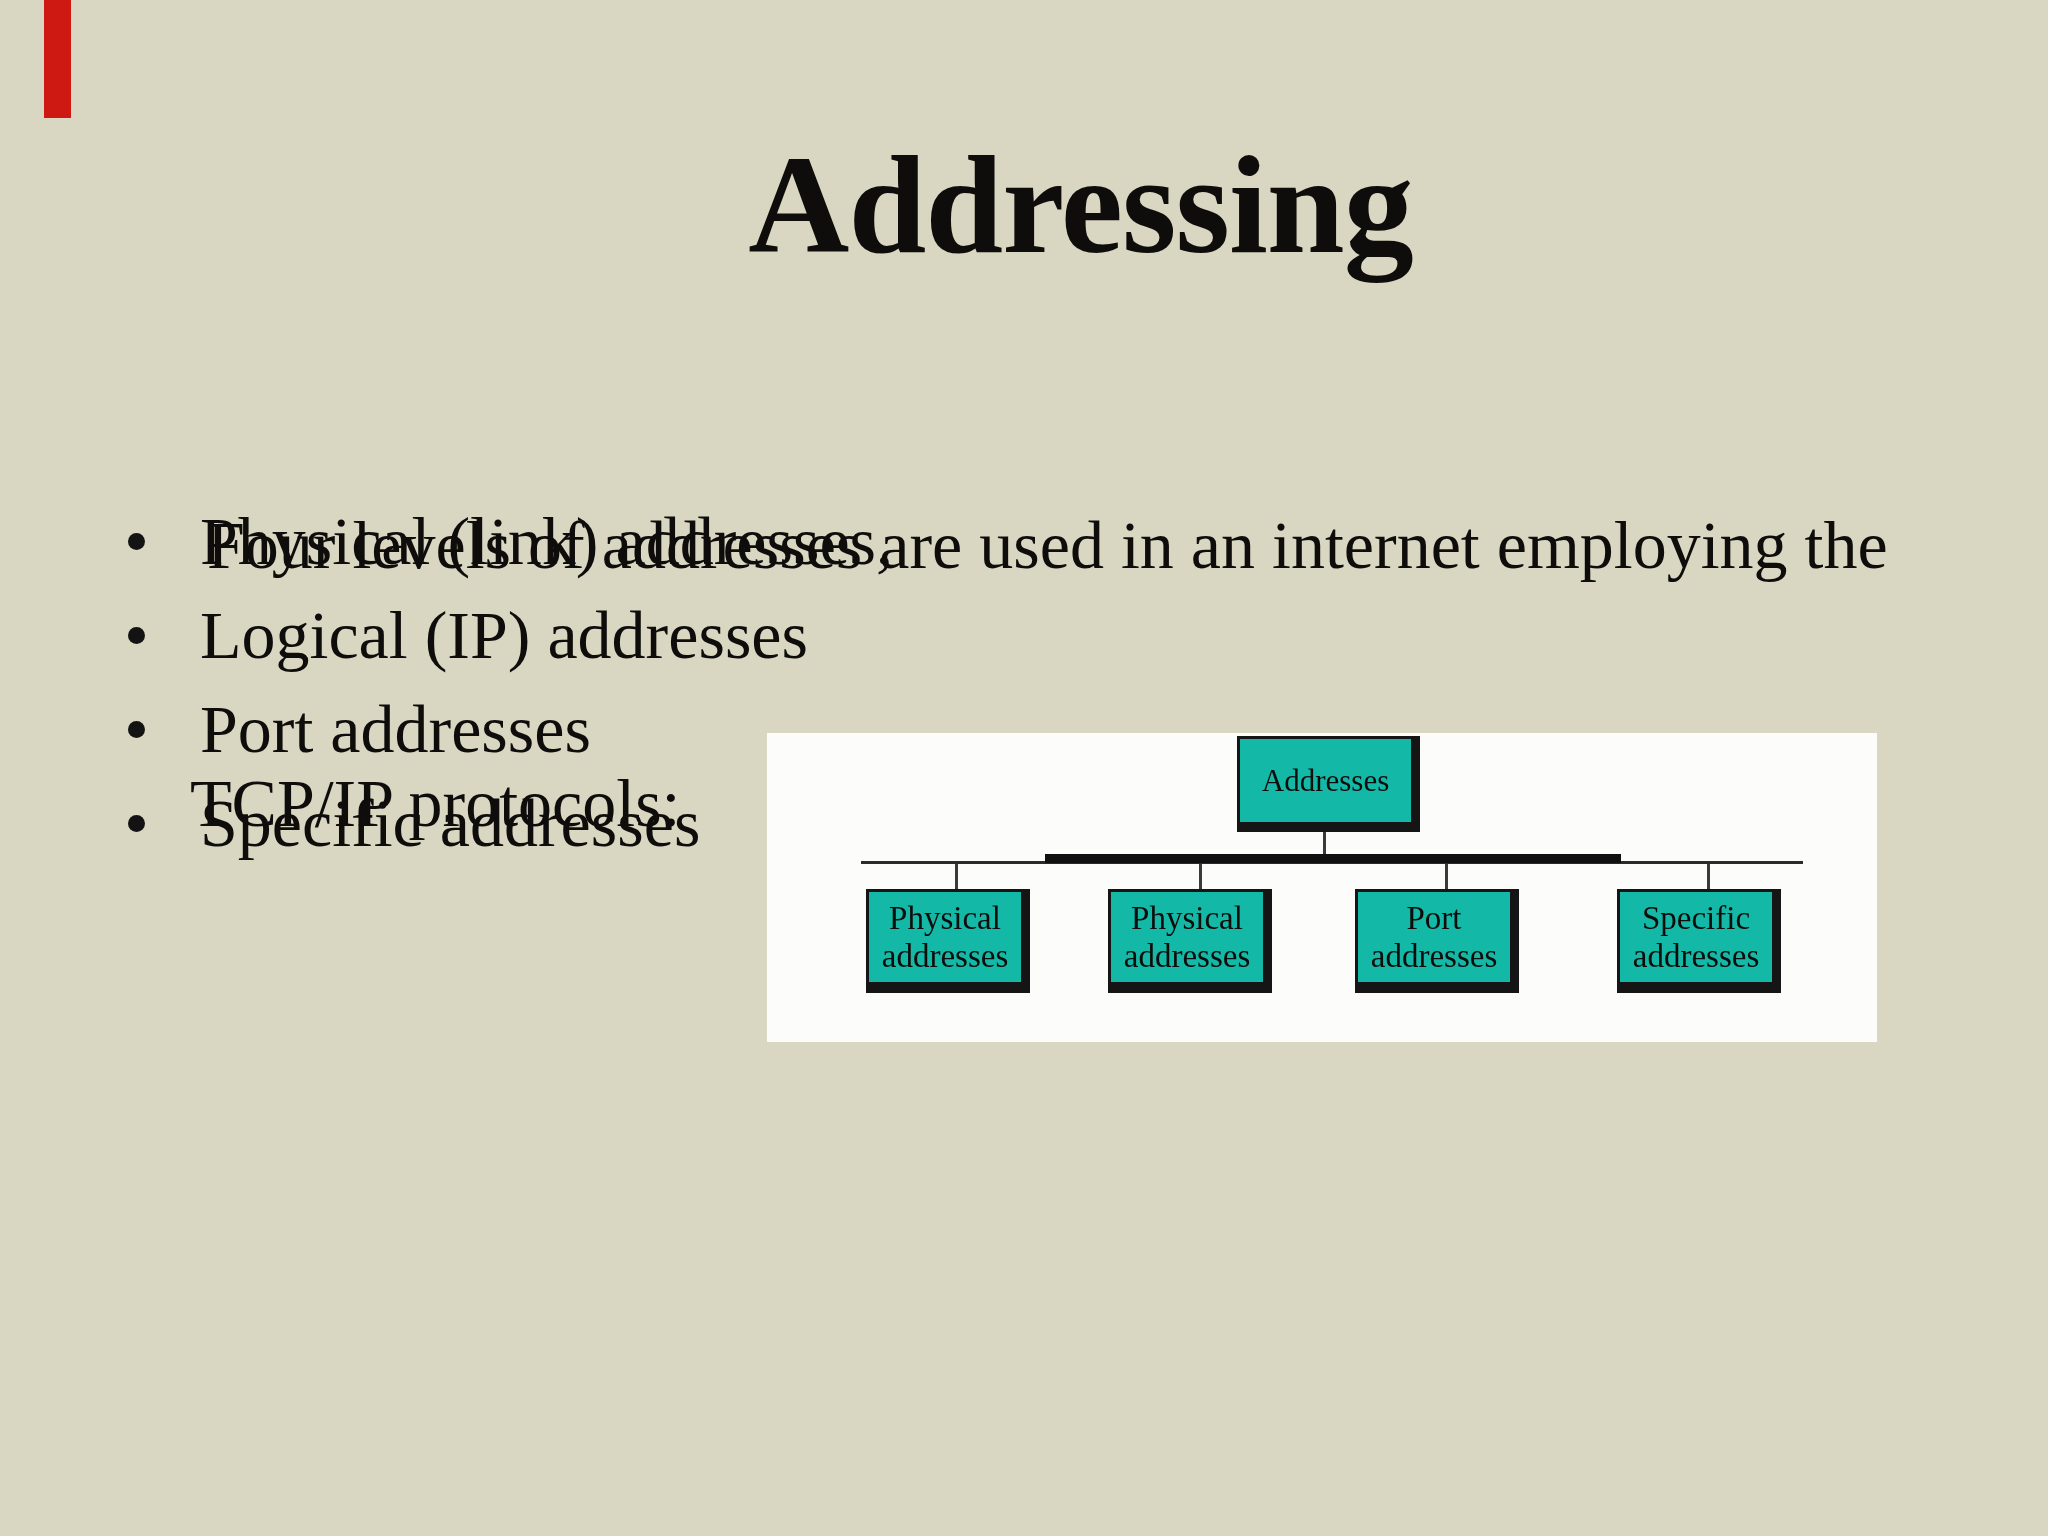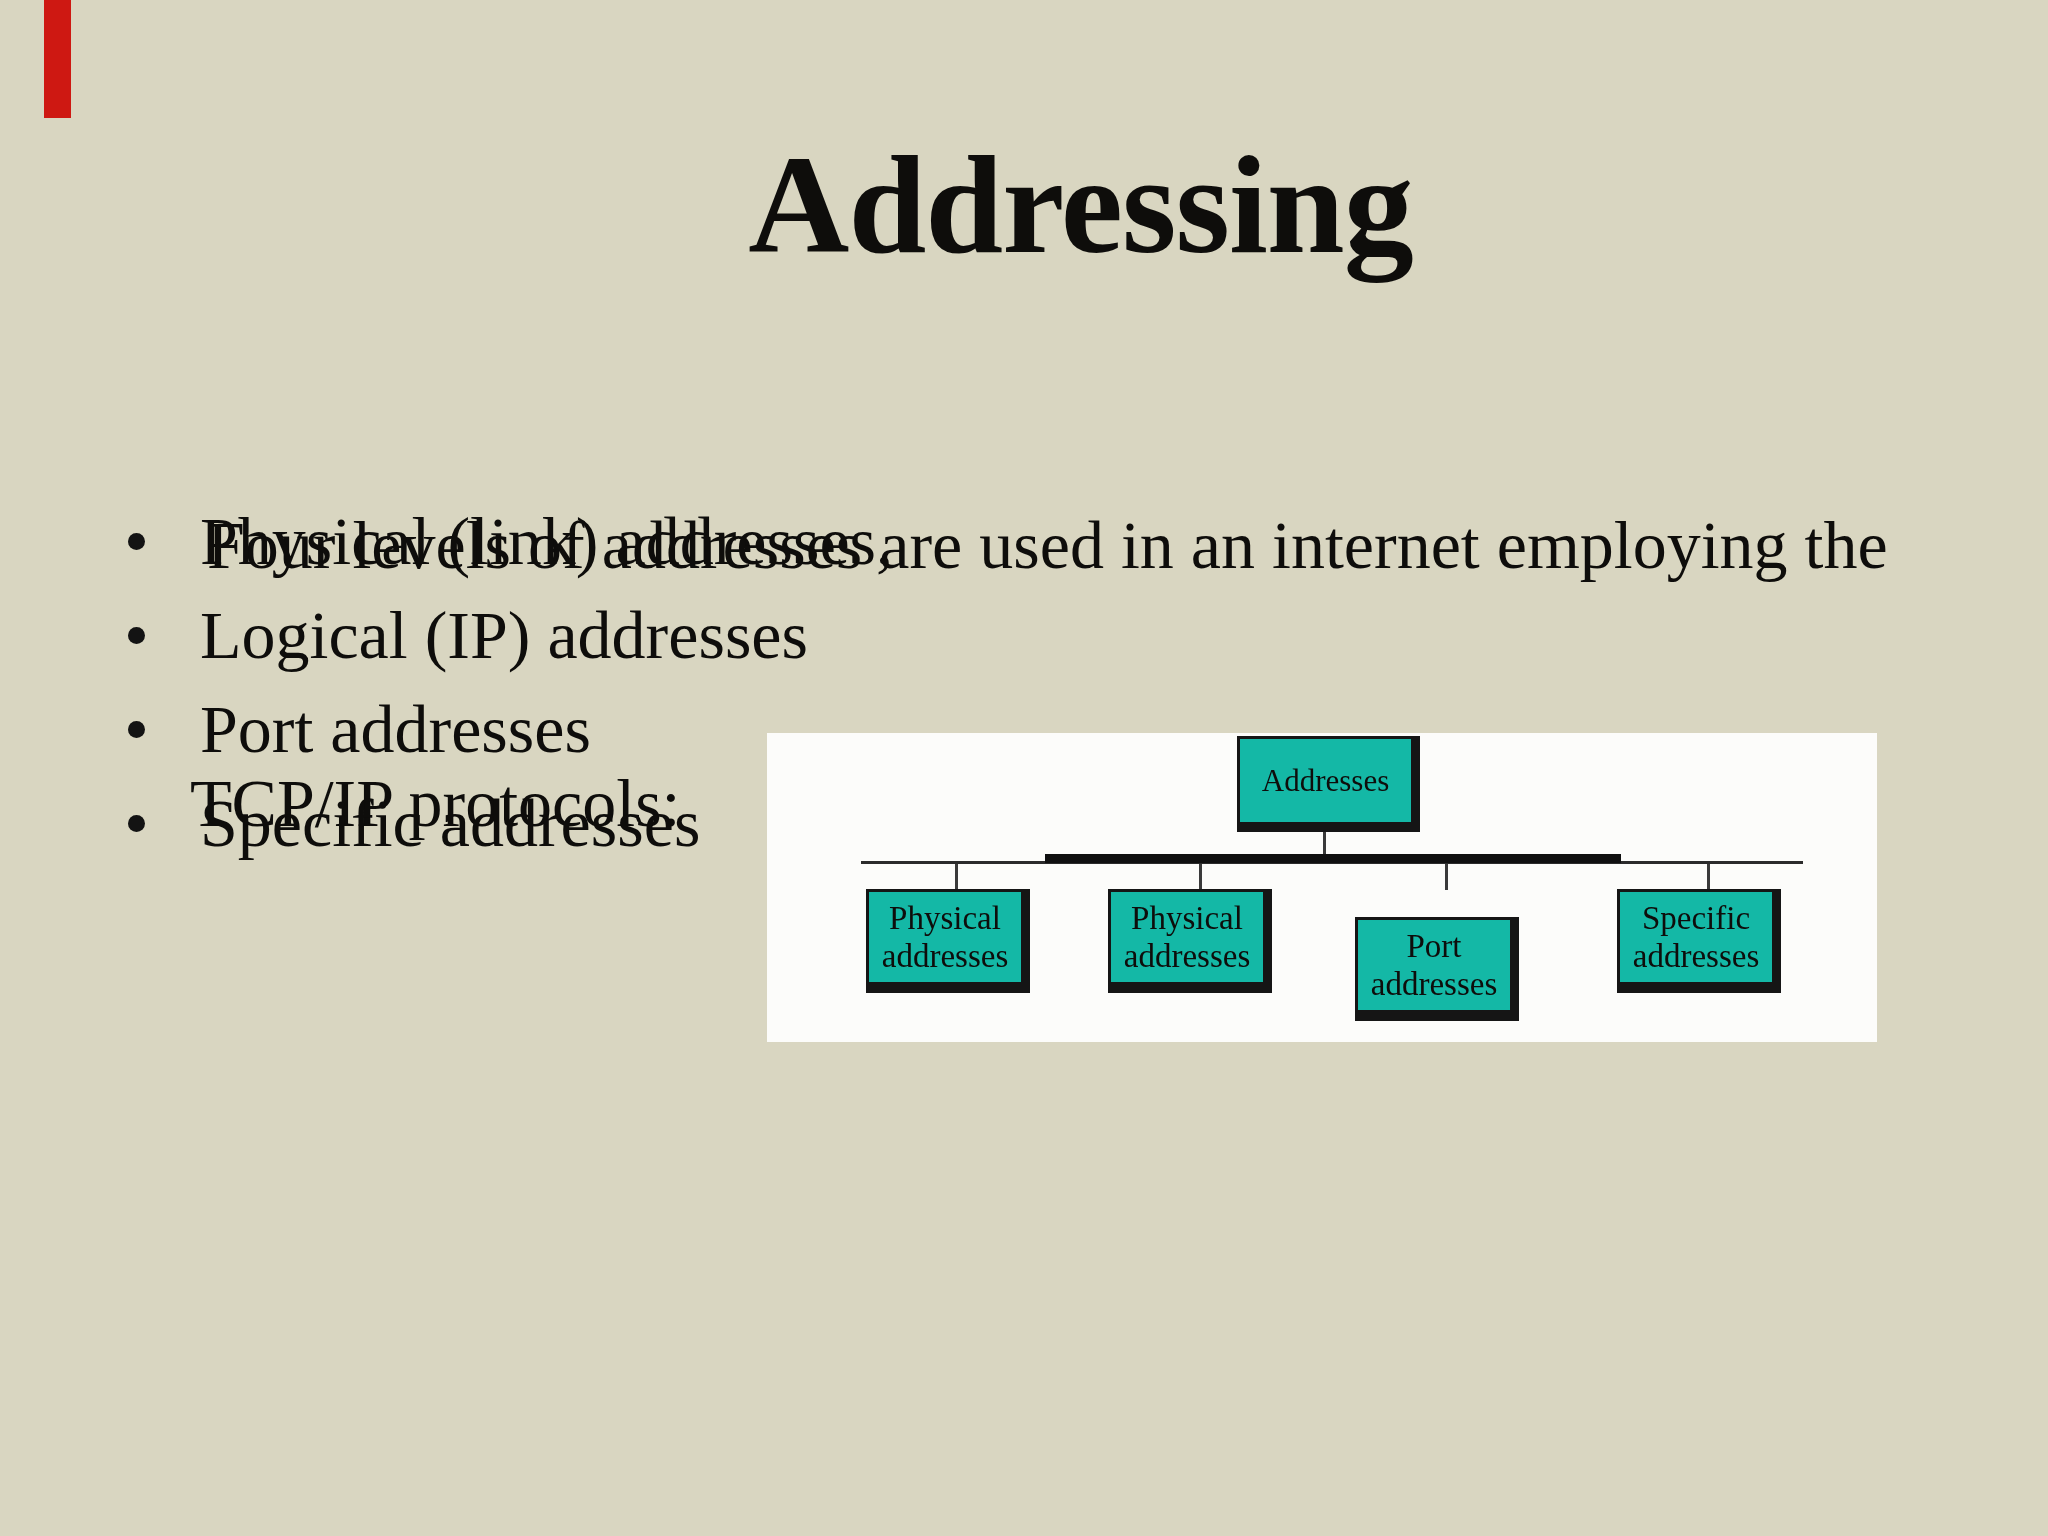--- a/index.html
+++ b/index.html
@@ -49,21 +49,21 @@
     position:absolute;box-sizing:border-box;
     background:#14b8a6;
     border:3px solid #151515;border-right-width:9px;border-bottom-width:10px;
     display:flex;flex-direction:column;align-items:center;justify-content:center;
     text-align:center;
   }
   .nbox.root{left:470px;top:3px;width:183px;height:96px;font-size:31px;}
   .nbox.child{top:156px;width:164px;height:104px;font-size:33px;line-height:38px;border-bottom-width:11px;}
   .child.c0{left:99px;}
   .child.c1{left:341px;}
-  .child.c2{left:588px;margin-top:28px;}
+  .child.c2{left:588px;}
   .child.c3{left:850px;}
   .stub{position:absolute;width:3px;background:#3a3a3a;}
   .stub.top{left:556px;top:99px;height:29px;}
   .stub.s0{left:188px;top:131px;height:26px;}
   .stub.s1{left:432px;top:131px;height:26px;}
   .stub.s2{left:678px;top:131px;height:26px;}
   .stub.s3{left:940px;top:131px;height:26px;}
   .hline{position:absolute;left:94px;top:128px;width:942px;height:3px;background:#2b2b2b;}
   .hline-thick{position:absolute;left:278px;top:121px;width:576px;height:9px;background:#101010;}
 </style>

